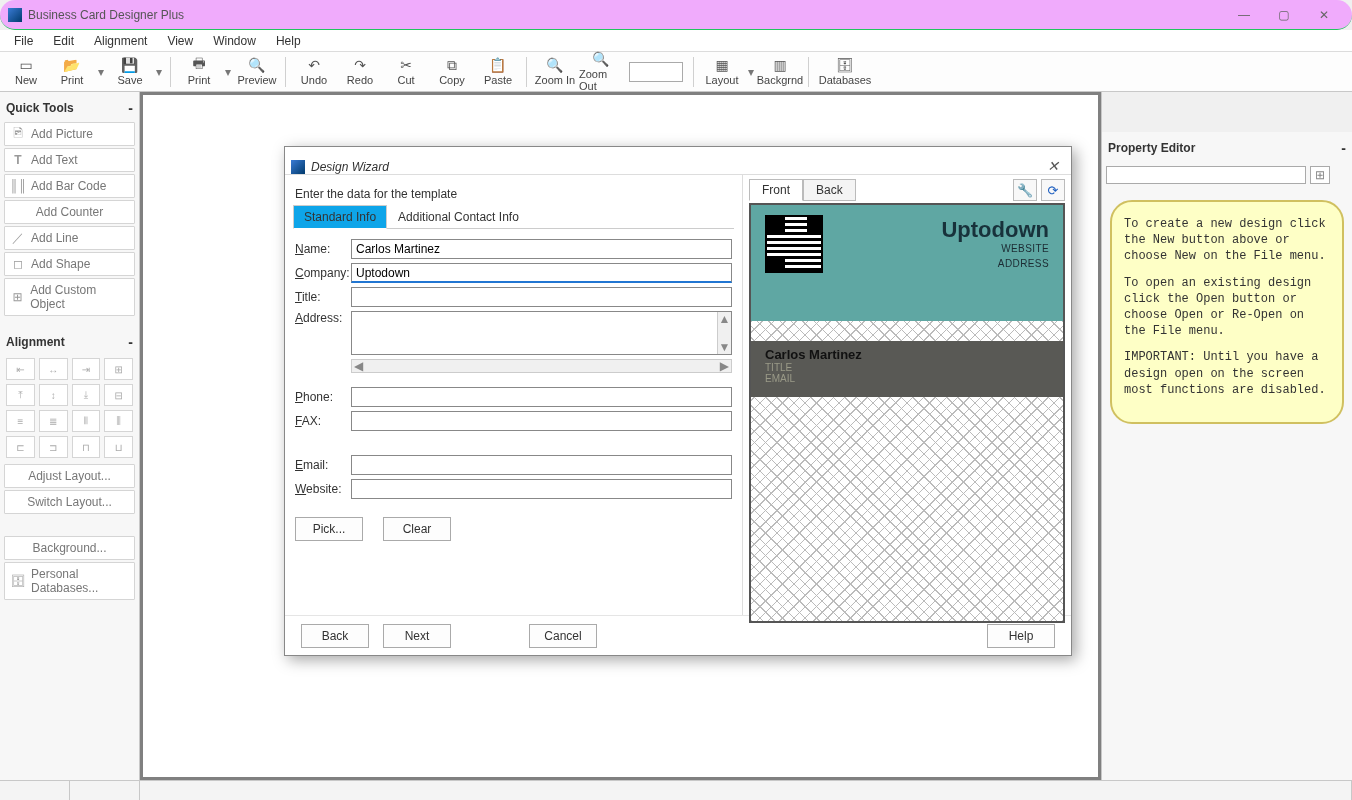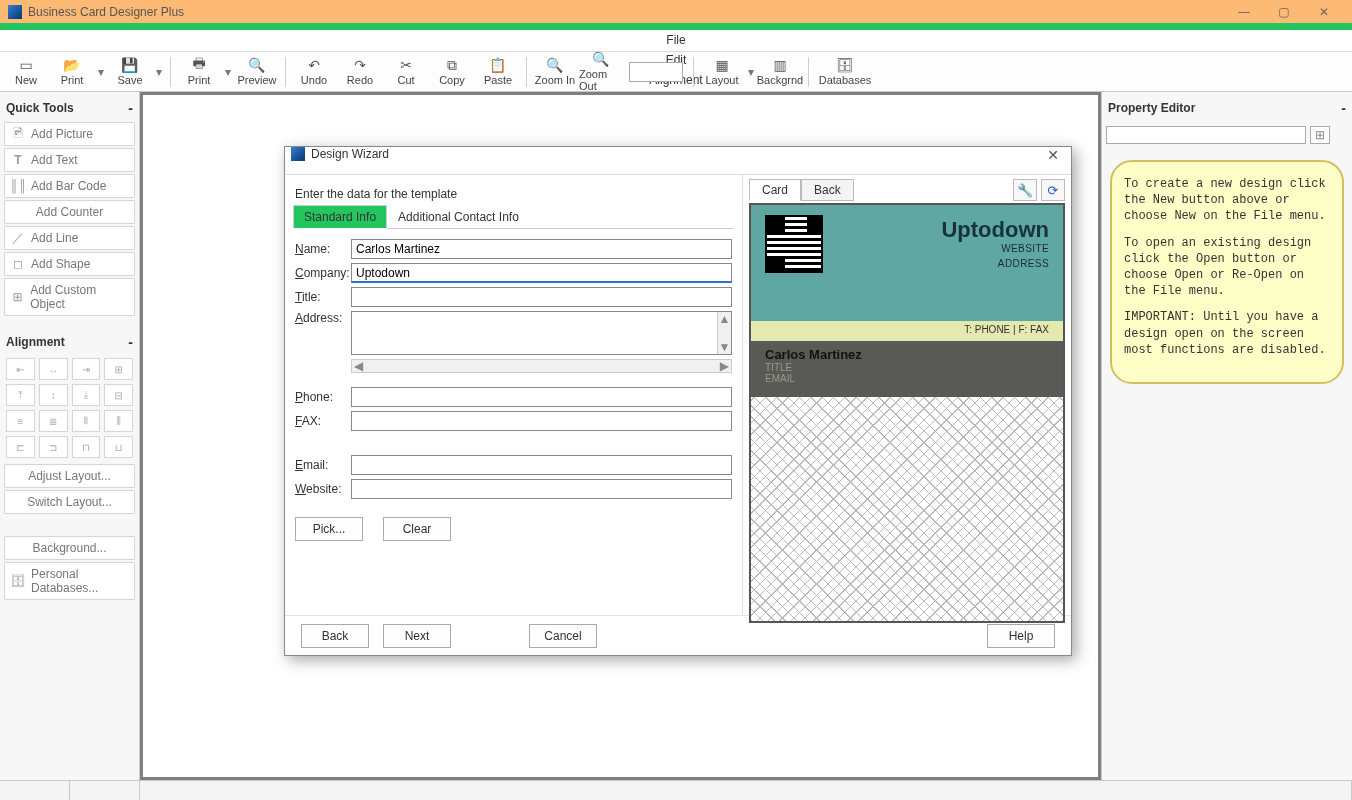--- a/index.html
+++ b/index.html
@@ -1,25 +1,25 @@
 <!DOCTYPE html>
 <html><head>
 <meta charset="utf-8">
 <style>
 * { box-sizing: border-box; margin: 0; padding: 0; font-family: "Segoe UI", Tahoma, sans-serif; font-size: 12px; }
 body { background: #f0f0f0; width: 1352px; height: 800px; overflow: hidden; position: relative; }
 
 
-.titlebar { height: 30px; background: #fdba74; display: flex; align-items: center; padding: 0 8px; border-bottom: 7px solid #22c55e; }
+.titlebar { height: 30px; background: #f0abfc; display: flex; align-items: center; padding: 0 8px; border-bottom: 1px solid #22c55e; border-radius: 15px; }
 .titlebar .app-icon { width: 14px; height: 14px; background: linear-gradient(135deg,#3a7bd5,#003a6c); margin-right: 6px; }
 .titlebar .title { color: #555; flex: 1; }
 .titlebar .win-btn { width: 40px; height: 30px; display:flex; align-items:center; justify-content:center; color:#666; }
 
 
-.menubar { height: 22px; background:#fff; display:flex; align-items:center; padding:0 4px; border-bottom:1px solid #dcdcdc;flex-direction:column; }
+.menubar { height: 22px; background:#fff; display:flex; align-items:center; padding:0 4px; border-bottom:1px solid #dcdcdc; }
 .menubar span { padding: 3px 10px; color:#333; }
 
 
 .toolbar { height: 40px; background:#fdfdfd; display:flex; align-items:center; padding:0 4px; border-bottom:1px solid #c8c8c8; gap:2px;}
 .tbtn { display:flex; flex-direction:column; align-items:center; justify-content:center; width:44px; height:38px; color:#444;}
 .tbtn .ic { width:16px; height:16px; display:flex;align-items:center;justify-content:center;font-size:14px;color:#555;}
 .tbtn .lb { font-size:11px; margin-top:1px;}
 .tdrop { width:10px; color:#777; display:flex;align-items:center;justify-content:center;}
 .tsep { width:1px; height:30px; background:#d0d0d0; margin:0 4px;}
 .tcombo { width:54px; height:20px; border:1px solid #aaa; background:#fff; margin:0 4px;}
@@ -31,46 +31,46 @@
 .panel-head .collapse { font-size:14px; font-weight:bold;}
 .qt-btn { display:flex; align-items:center; gap:6px; padding:4px 6px; margin:2px 0; background:#fff; border:1px solid #d5d5d5; border-radius:1px; color:#777;}
 .qt-btn .ic{ width:14px;height:14px;display:flex;align-items:center;justify-content:center;color:#999;font-size:12px;}
 .qt-btn.textonly{ justify-content:center;}
 .align-grid{ display:grid; grid-template-columns:repeat(4,1fr); gap:4px; padding:4px 2px;}
 .align-cell{ border:1px solid #d5d5d5; background:#fff; height:22px; display:flex;align-items:center;justify-content:center;color:#aaa;font-size:10px;}
 
 .canvas { flex:1; background:#808080; position:relative; border-right:1px solid #c8c8c8;}
 .canvas-inner{ position:absolute; inset:3px; background:#fff;}
 
-.rightpanel { width: 250px; background:#f7f7f7; padding:4px;}
+.rightpanel { width: 250px; background:#f7f7f7; padding:4px;margin-top:40px;}
 .prop-combo{ width:200px; height:18px; border:1px solid #aaa; background:#fff; margin:6px 0;}
 .hint-box{ margin:10px 4px; border:2px solid #d0c060; background:#feffc6; border-radius:22px; padding:14px 12px; color:#333; line-height:1.35;}
 .hint-box p{ margin-bottom:10px;font-family:Liberation Mono, monospace;}
 
 
 .statusbar{ height:20px; background:#f4f4f4; border-top:1px solid #c8c8c8; display:flex;}
 .statusbar div{ border-right:1px solid #c8c8c8; width:70px;}
 
 
 .dialog{ position:absolute; left:284px; top:146px; width:788px; height:510px; background:#fff; border:1px solid #888; box-shadow:4px 4px 14px rgba(0,0,0,.35);}
-.dlg-title{ height:28px; display:flex; align-items:flex-start; padding:0 6px; border-bottom:1px solid #ddd;}
+.dlg-title{ height:28px; display:flex; align-items:flex-end; padding:0 6px; border-bottom:1px solid #ddd;font-style:italic;}
 .dlg-title .app-icon{width:14px;height:14px;background:linear-gradient(135deg,#3a7bd5,#003a6c);margin-right:6px;}
 .dlg-title .t{ flex:1; color:#333;}
 .dlg-title .x{ width:24px; text-align:center; color:#555; font-size:14px;}
 .dlg-body{ display:flex; height: calc(100% - 28px - 40px); }
 .dlg-left{ width:458px; padding:6px 8px; border-right:1px solid #ddd;}
 .dlg-right{ flex:1; padding:4px 6px; position:relative;}
 .dlg-foot{ height:40px; display:flex; align-items:center; padding:0 16px; gap:14px; border-top:1px solid #e5e5e5;}
 .dlg-foot .sp{ flex:1;}
 .dbtn{ width:68px; height:24px; border:1px solid #aaa; background:#fdfdfd; display:flex;align-items:center;justify-content:center; color:#333;}
 
 .subtitle{ color:#333; margin:6px 2px 3px;}
 .tabs2{ display:flex; border-bottom:1px solid #ccc;}
 .tab2{ padding:4px 10px; color:#333; border:1px solid transparent; border-bottom:none; position:relative; top:1px;}
-.tab2.active{ background:#22c55e; border-color:#ccc; border-bottom:1px solid #fff;}
+.tab2.active{ background:#0ea5e9; border-color:#ccc; border-bottom:1px solid #fff;}
 
 .form{ padding:6px 2px;}
 .frow{ display:flex; align-items:center; margin:4px 0;}
 .frow label{ width:56px; color:#333;}
 .frow label u{ text-decoration:underline;}
 .tin{ flex:1; height:20px; border:1px solid #888; padding:1px 4px; background:#fff;}
 .tin.focus{ border-bottom:2px solid #2176d2;}
 .taddr{ flex:1; height:44px; border:1px solid #888; background:#fff; position:relative;}
 .taddr .sb{ position:absolute; right:0; top:0; width:14px; height:100%; background:#f0f0f0; border-left:1px solid #ccc; display:flex;flex-direction:column;justify-content:space-between;align-items:center;color:#888;font-size:9px;}
 .hscroll{ height:14px; border:1px solid #ccc; background:#f0f0f0; margin-left:56px; display:flex;justify-content:space-between;align-items:center;color:#888;font-size:9px; padding:0 2px;}
@@ -352,37 +352,36 @@
           </div>
         <div style="height:14px;"></div>
         <div style="display:flex; gap:20px;">
           <div class="dbtn">Pick...</div>
           <div class="dbtn">Clear</div>
         </div>
       </div>
     </div>
     <div class="dlg-right">
       <div class="side-tabs">
-        <div class="stab active">Card</div>
+        <div class="stab active">Front</div>
         <div class="stab">Back</div>
         <div class="side-tools">
           <div class="stool" style="color:#c03020;">🔧</div>
           <div class="stool" style="color:#2060c0;">⟳</div>
         </div>
       </div>
       <div class="card-preview">
         <div class="card-top">
           <div class="qr"></div>
           <div class="right">
             <div class="company">Uptodown</div>
             <div class="sm">WEBSITE</div>
             <div class="sm" style="margin-top:4px;">ADDRESS</div>
           </div>
         </div>
-        <div class="card-strip">T: PHONE  |  F: FAX</div>
         <div class="card-mid">
           <div class="nm">Carlos Martinez</div>
           <div class="sm2">TITLE</div>
           <div class="sm2">EMAIL</div>
         </div>
       </div>
     </div>
   </div>
   <div class="dlg-foot">
     <div class="dbtn">Back</div>

